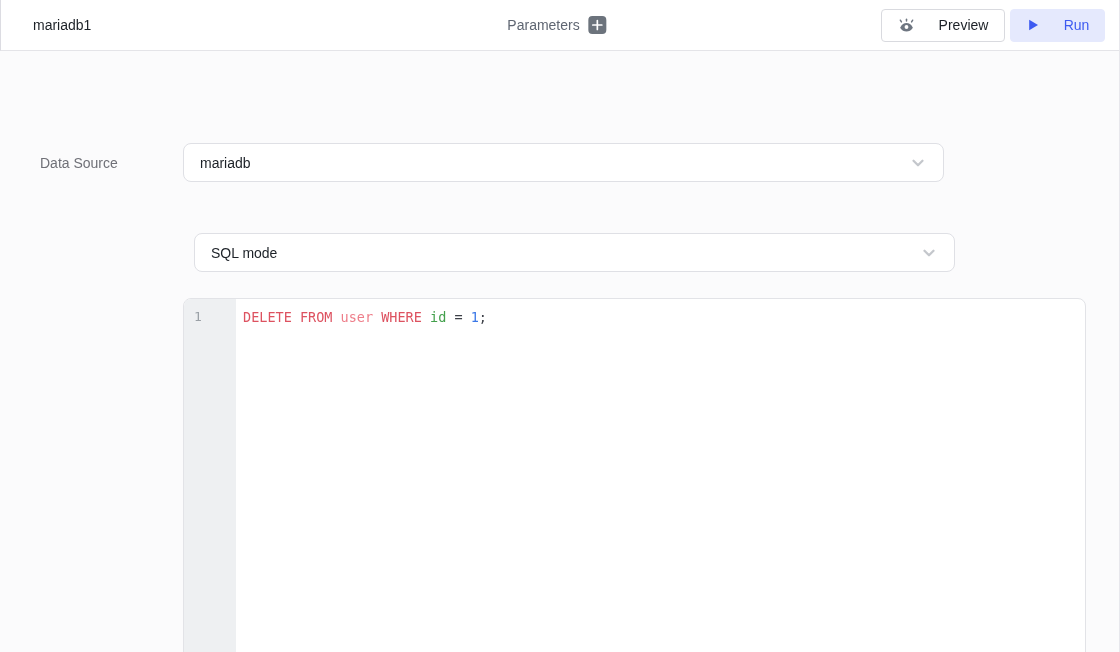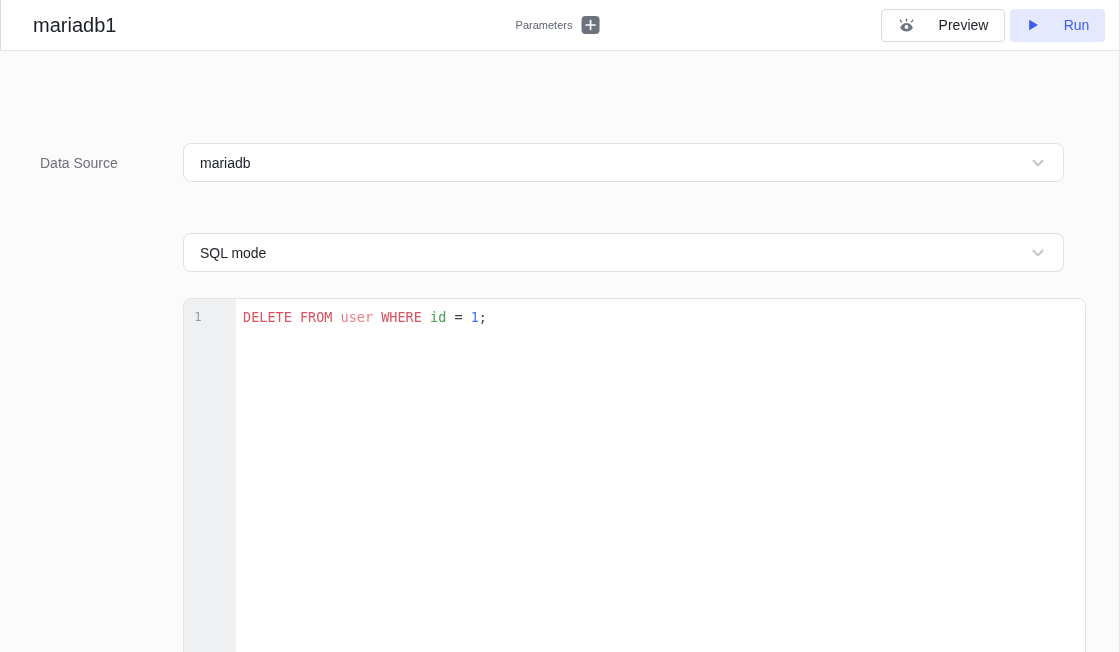--- a/index.html
+++ b/index.html
@@ -23,35 +23,35 @@
     height: 51px;
     background: #ffffff;
     border-bottom: 1px solid #e4e4e8;
     border-left: 1px solid #dcdce2;
     display: flex;
     align-items: center;
   }
   .header-title {
     position: absolute;
     left: 32px;
-    font-size: 20px;
+    font-size: 14px;
     font-weight: 500;
     color: #1c2127;
     text-align: right;
   }
   .params-group {
     position: absolute;
     left: 50%;
     transform: translateX(-53%);
     display: flex;
     align-items: center;
     gap: 9px;
   }
   .params-label {
-    font-size: 11px;
+    font-size: 14px;
     color: #5f6672;
   }
   .plus-btn {
     width: 18px;
     height: 18px;
     border: none;
     border-radius: 4px;
     background: #6c737c;
     display: flex;
     align-items: center;
@@ -98,33 +98,33 @@
     top: 92px;
     height: 39px;
     display: flex;
     align-items: center;
     font-size: 14px;
     color: #6f7077;
   }
   .select {
     position: absolute;
     left: 183px;
-    width: 881px;
+    width: 761px;
     height: 39px;
     background: #ffffff;
     border: 1px solid #dfe0e5;
     border-radius: 8px;
     display: flex;
     align-items: center;
     justify-content: space-between;
     padding: 0 16px;
     cursor: pointer;
   }
   .select-datasource { top: 92px; }
-  .select-mode { top: 182px; }
+  .select-mode { top: 182px; margin-left: 11px; }
   .select-value { font-size: 14px; color: #1c2127; }
   .chevron { display: flex; align-items: center; }
 
   
   .editor {
     position: absolute;
     left: 183px;
     top: 247px;
     width: 903px;
     height: 374px;

